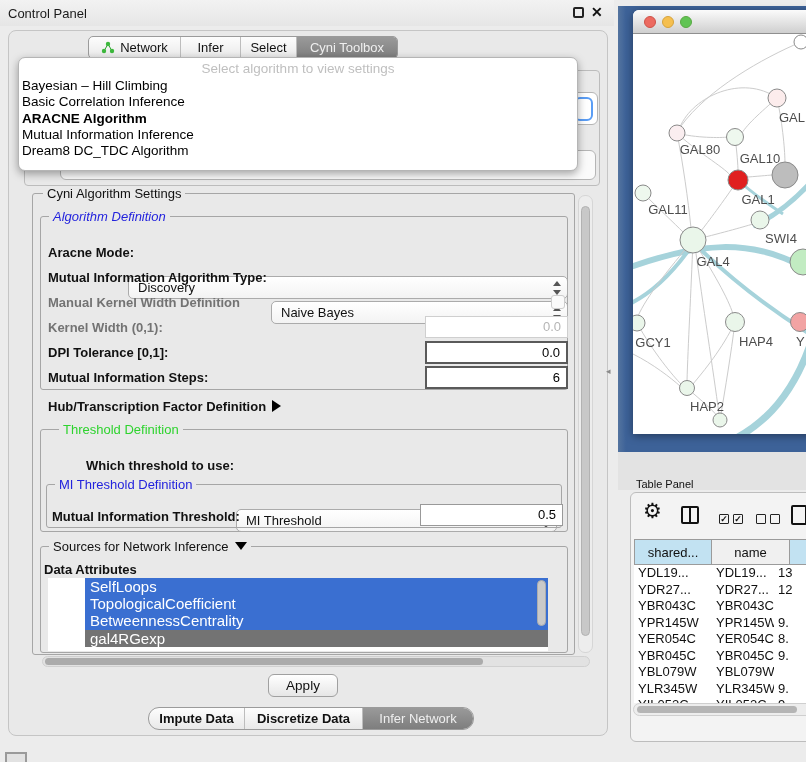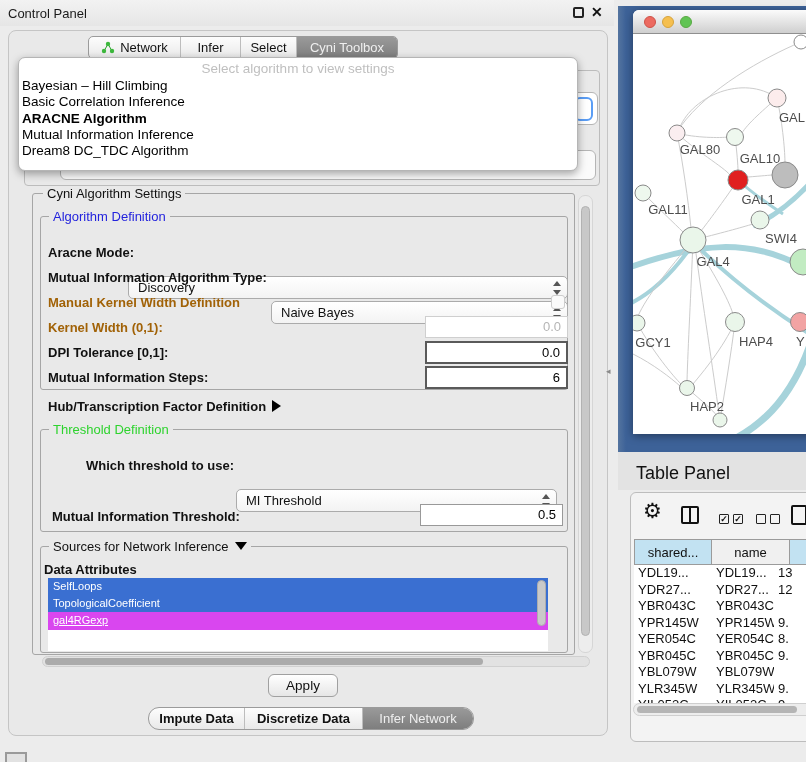--- a/index.html
+++ b/index.html
@@ -36,39 +36,39 @@
   .hid-combo2 { position:absolute; left:60px; top:150px; width:536px; height:30px; background:#fafafa; border:1px solid #b5b5b5; border-radius:6px; z-index:2; }
 
   
   .grp { position:absolute; border:1px solid #a6a6a6; border-radius:3px; }
   .grp-title { position:absolute; top:-8px; font-size:13px; background:#e9e9e9; padding:0 4px; white-space:nowrap; }
   .t-blue { color:#2323dd; }
   .t-green { color:#2ed32e; }
 
   .lbl { position:absolute; font-size:13px; white-space:nowrap; }
   .b { font-weight:bold; }
-  .dis { color:#a16207; }
+  .dis { color:#737373; }
 
   .combo { position:absolute; background:linear-gradient(#ffffff,#f3f3f3); border:1px solid #ababab; border-radius:5px; font-size:13px; line-height:21px; padding-left:9px;margin-top:36px; }
   .spin { position:absolute; right:6px; top:4px; width:9px; height:14px; }
   .spin:before { content:""; position:absolute; left:1px; top:0; border-left:4px solid transparent; border-right:4px solid transparent; border-bottom:5px solid #555; }
   .spin:after { content:""; position:absolute; left:1px; bottom:0; border-left:4px solid transparent; border-right:4px solid transparent; border-top:5px solid #555; }
 
   .field { position:absolute; background:#fff; font-size:13px; line-height:20px; text-align:right; padding-right:6px; }
   .f-dis { border:1px solid #cfcfcf; color:#b5b5b5; }
   .f-strong { border:2px solid #5a5a5a; color:#000; }
   .f-норм, .f-norm { border:1px solid #999; color:#000; }
 
   .chk { position:absolute; width:14px; height:14px; border:1px solid #cdcdcd; border-radius:3px; background:#fafafa; }
 
   .tri-r { display:inline-block; margin-left:6px; border-top:6px solid transparent; border-bottom:6px solid transparent; border-left:9px solid #000; vertical-align:-1px; }
   .tri-d { display:inline-block; margin-left:6px; border-left:6px solid transparent; border-right:6px solid transparent; border-top:8px solid #000; vertical-align:1px; }
 
   .attr-list { position:absolute; left:48px; top:578px; width:500px; height:73px; background:#fff; overflow:hidden; }
-  .attr-item { height:17.2px; line-height:17.2px; background:#3a6fd1; color:#fff; font-size:11px; padding-left:5px; }
+  .attr-item { height:17.2px; line-height:17.2px; background:#3a6fd1; color:#fff; font-size:15px; padding-left:5px;margin-left:37px; }
   .attr-sb { position:absolute; left:537px; top:580px; width:9px; height:46px; background:#c9c9c9; border:1px solid #adadad; border-radius:5px; z-index:3; }
 
   .vscroll { position:absolute; left:578px; top:195px; width:15px; height:458px; background:#ededed; border:1px solid #d6d6d6; border-radius:7px; }
   .vthumb { position:absolute; left:2px; top:10px; width:9px; height:430px; background:#c8c8c8; border:1px solid #b2b2b2; border-radius:5px; }
   .hscroll { position:absolute; left:42px; top:656px; width:548px; height:11px; background:#e2e2e2; border:1px solid #d0d0d0; border-radius:6px; }
   .hthumb { position:absolute; left:2px; top:1px; width:438px; height:7px; background:#ababab; border-radius:4px; }
 
   .apply { position:absolute; left:268px; top:674px; width:70px; height:23px; background:linear-gradient(#ffffff,#e6e6e6); border:1px solid #a0a0a0; border-radius:6px; font-size:13.5px; text-align:center; line-height:21px; }
 
   .chip { position:absolute; left:5px; top:752px; width:22px; height:12px; border:2px solid #9a9a9a; background:#e2e2e2; }
@@ -79,21 +79,21 @@
   .net-titlebar { position:absolute; left:0; top:0; width:100%; height:24px; background:linear-gradient(#fbfbfb,#cfcfcf); border-bottom:1px solid #8f8f8f; border-radius:6px 0 0 0; }
   .tl { position:absolute; top:6px; width:12px; height:12px; border-radius:50%; }
   .tl.red { left:11px; background:radial-gradient(circle at 4px 4px,#f props,#ec6a60); background:#ec6a60; border:1px solid #ce5248; }
   .tl.yellow { left:29px; background:#f5bf4f; border:1px solid #d6a33c; }
   .tl.green { left:47px; background:#61c454; border:1px solid #58a943; }
   .net-canvas { position:absolute; left:0; top:24px; width:173px; height:400px; overflow:hidden; background:#fff; }
 
   .divider-handle { position:absolute; left:606px; top:366px; font-size:9px; color:#8a8a8a; }
 
   .table-strip { position:absolute; left:618px; top:452px; width:188px; height:38px; background:#e3e3e3; }
-  .table-strip span { position:absolute; left:18px; top:11px; font-size:18px; color:#111; }
+  .table-strip span { position:absolute; left:18px; top:26px; font-size:11px; color:#111; }
 
   .tp { position:absolute; left:630px; top:492px; width:185px; height:250px; background:#f3f3f3; border:1px solid #bdbdbd; border-radius:6px 0 0 6px; overflow:hidden; }
   .tp-toolbar { position:absolute; left:0; top:0; width:100%; height:46px; }
   .gear { position:absolute; left:12px; top:6px; font-size:21px; color:#111; }
   .colsq { position:absolute; left:50px; top:13px; width:18px; height:18px; border:2px solid #111; border-radius:2px; }
   .colsq:before { content:""; position:absolute; left:6px; top:0; width:2px; height:14px; background:#111; }
   .cb { position:absolute; top:21px; width:10px; height:10px; border:1.5px solid #222; border-radius:1px; font-size:9px; line-height:9px; text-align:center; font-weight:bold; color:#111; }
   .page { position:absolute; left:160px; top:12px; width:16px; height:20px; border:2px solid #111; border-radius:2px; background:#f3f3f3; }
 
   .thead { position:absolute; left:3px; top:46px; height:26px; display:flex; }
@@ -155,21 +155,21 @@
         <div class="dd-item sel">ARACNE Algorithm</div>
         <div class="dd-item">Mutual Information Inference</div>
         <div class="dd-item">Dream8 DC_TDC Algorithm</div>
       </div>
   </div>
 
   <div class="grp" style="left:32px; top:193px; width:543px; height:462px;">
     <span class="grp-title" style="left:10px;">Cyni Algorithm Settings</span>
   </div>
 
-  <div class="grp" style="left:40px; top:216px; width:528px; height:174px;">
+  <div class="grp" style="left:40px; top:216px; width:528px; height:174px;font-style:italic;">
     <span class="grp-title t-blue" style="left:8px;">Algorithm Definition</span>
   </div>
 
   <span class="lbl b" style="left:48px; top:245px;">Aracne Mode:</span>
   <div class="combo" style="left:128px; top:240px; width:440px; height:23px;">
     <span>Discovery</span>
     <span class="spin"></span>
   </div>
 
   <span class="lbl b" style="left:48px; top:270px;">Mutual Information Algorithm Type:</span>
@@ -188,40 +188,44 @@
   <div class="field f-strong" style="left:425px; top:341px; width:143px; height:23px;">0.0</div>
 
   <span class="lbl b" style="left:48px; top:370px;">Mutual Information Steps:</span>
   <div class="field f-strong" style="left:425px; top:366px; width:143px; height:23px;">6</div>
 
   <span class="lbl b" style="left:48px; top:399px;">
     <span>Hub/Transcription Factor Definition</span><span class="tri-r"></span>
   </span>
 
   <div class="grp" style="left:40px; top:429px; width:528px; height:103px;">
-    <span class="grp-title t-green" style="left:8px;">Threshold Definition</span>
+    <span class="grp-title t-green" style="left:18px;">Threshold Definition</span>
   </div>
   <span class="lbl b" style="left:86px; top:458px;">Which threshold to use:</span>
-  <div class="combo" style="left:236px; top:453px; width:321px; height:23px;">
+  <div class="combo" style="left:236px; top:473px; width:321px; height:23px;">
     <span>MI Threshold</span>
     <span class="spin"></span>
+  </div>
+  <div class="grp" style="left:46px; top:484px; width:516px; height:44px;">
+    <span class="grp-title t-blue" style="left:8px;">MI Threshold Definition</span>
   </div>
   <span class="lbl b" style="left:52px; top:509px;">Mutual Information Threshold:</span>
   <div class="field f-norm" style="left:420px; top:504px; width:143px; height:22px;">0.5</div>
 
   <div class="grp" style="left:40px; top:546px; width:528px; height:107px;">
     <span class="grp-title" style="left:8px;">
       <span>Sources for Network Inference</span><span class="tri-d"></span>
     </span>
   </div>
   <span class="lbl b" style="left:44px; top:562px;">Data Attributes</span>
   <div class="attr-list" id="attr-list">
       <div class="attr-item" style="background: rgb(58, 111, 209);">SelfLoops</div>
       <div class="attr-item" style="background: rgb(58, 111, 209);">TopologicalCoefficient</div>
-      <div class="attr-item" style="background: #d946ef; text-decoration: underline;">gal4RGexp</div>
+      <div class="attr-item" style="background: rgb(58, 111, 209);">BetweennessCentrality</div>
+      <div class="attr-item" style="background: #737373;">gal4RGexp</div>
     </div>
   <div class="attr-sb"></div>
 
   <div class="vscroll">
       <div class="vthumb"></div>
     </div>
   <div class="hscroll">
       <div class="hthumb"></div>
     </div>
 

